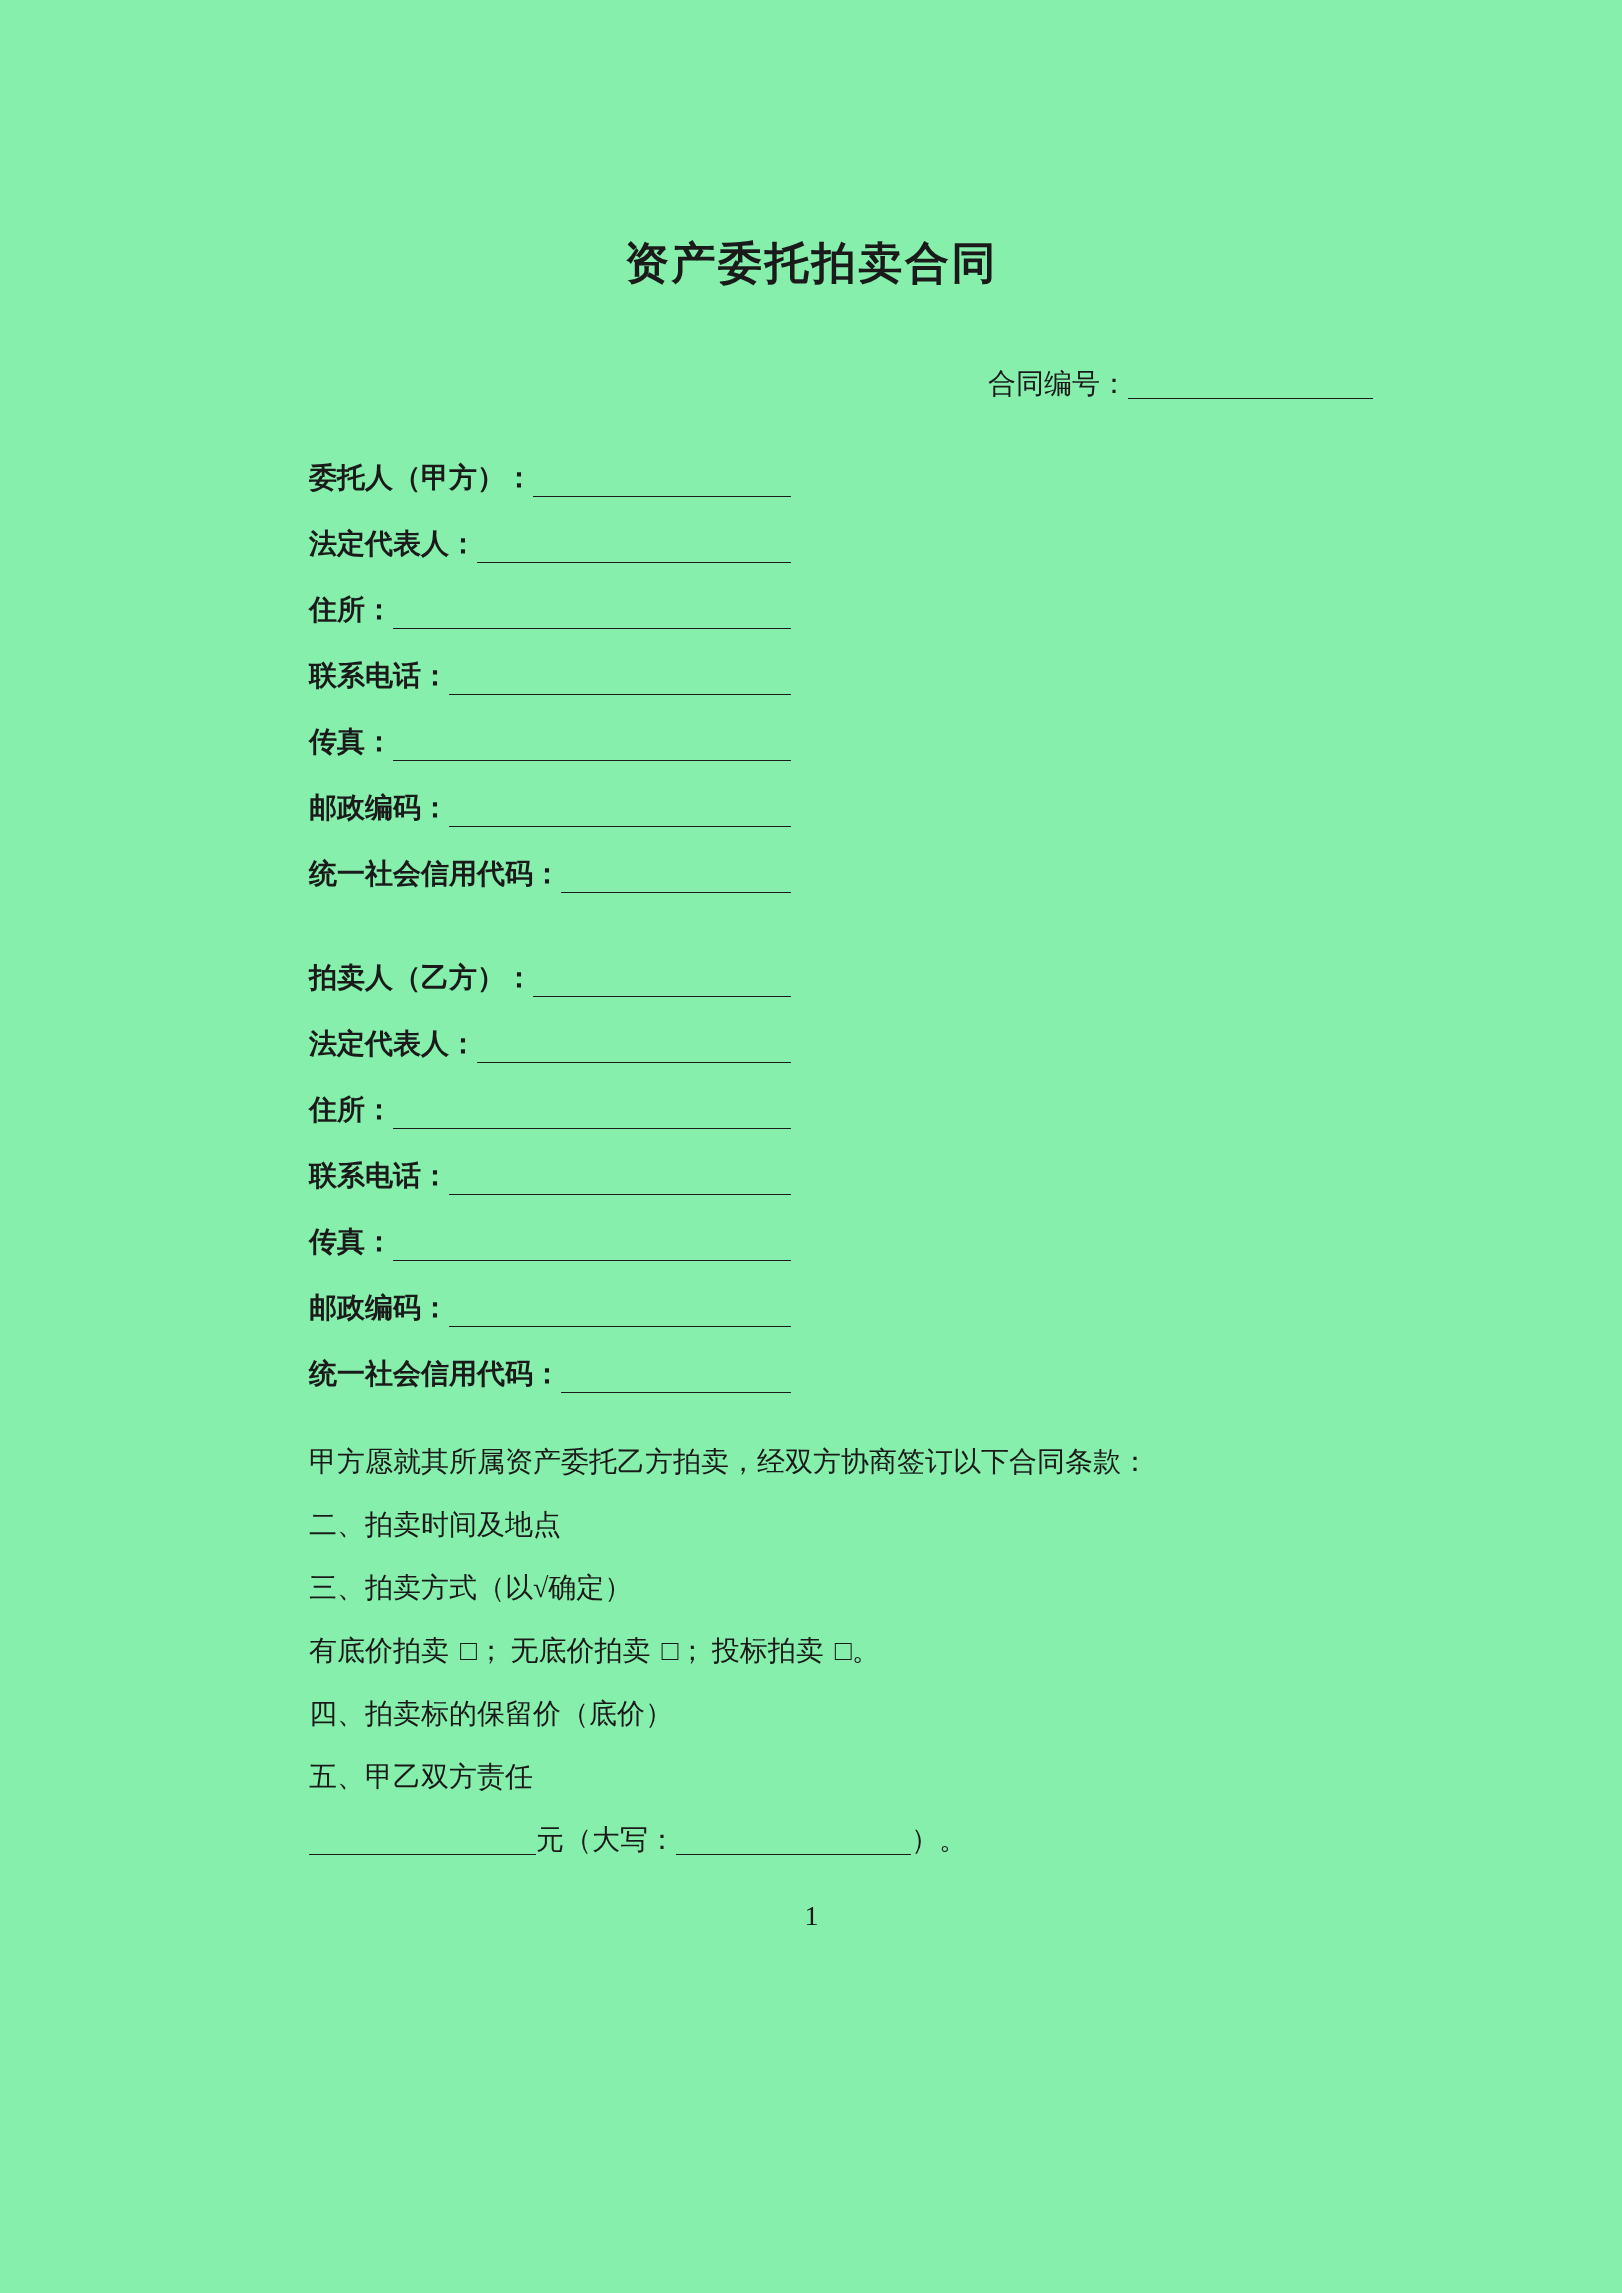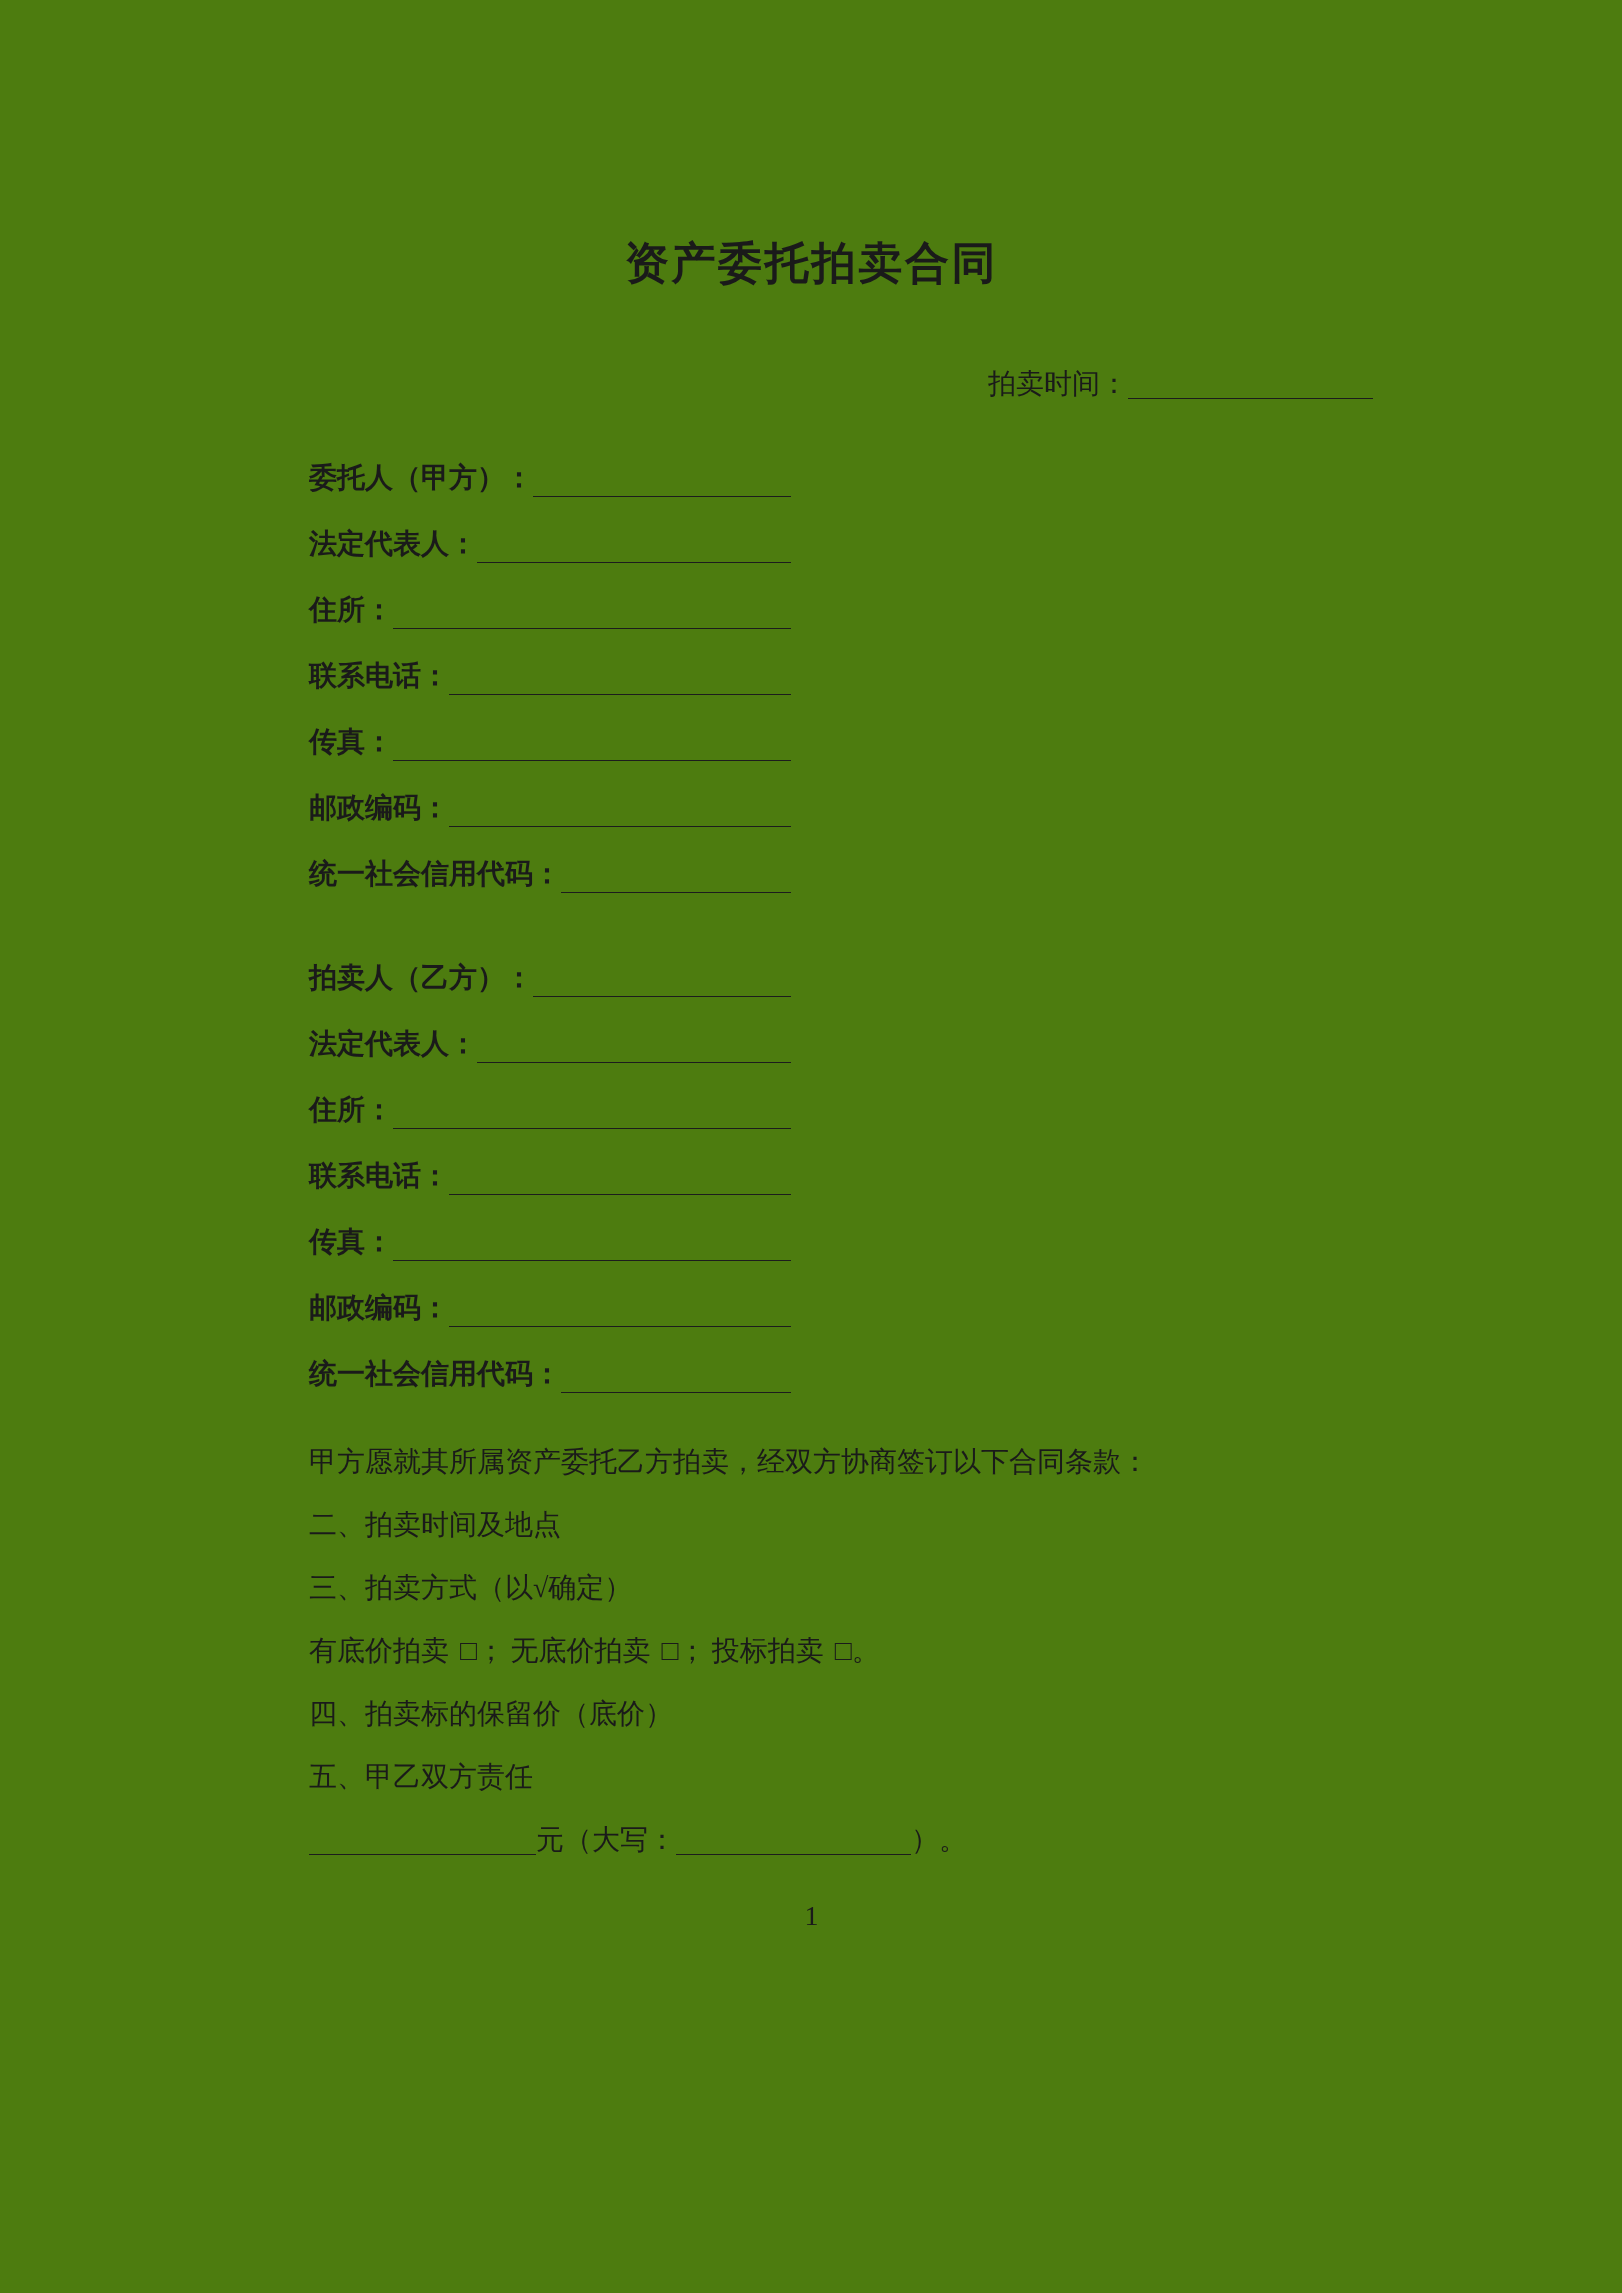--- a/index.html
+++ b/index.html
@@ -1,19 +1,19 @@
 <!DOCTYPE html>
 <html style="font-size:14.5px"><head>
 <meta charset="utf-8">
 <style>
   html,body{margin:0;padding:0;background:#ffffff;}
   .page{
     position:relative;
     width:1623px;height:2294px;
-    background:#4d7c0f;
+    background:#86efac;
     color:#1a1a1a;
     font-family:"Liberation Serif","DejaVu Serif",serif;
     overflow:hidden;
     box-sizing:border-box;
   }
   .title{
     margin:0;
     padding-top:238px;
     font-size:44px;
     line-height:51px;
@@ -76,21 +76,21 @@
   }
 </style>
 </head>
 <body>
 
 <div class="page">
 
   <h1 class="title">资产委托拍卖合同</h1>
 
   <div class="contract-no">
-    <span>拍卖时间：</span><span class="u" style="width:245px"></span>
+    <span>合同编号：</span><span class="u" style="width:245px"></span>
   </div>
 
   <div class="fields block-a">
     <div class="frow">
       <span class="flabel">委托人（甲方）：</span>
         <span class="ffill"></span>
     </div>
     <div class="frow">
       <span class="flabel">法定代表人：</span>
         <span class="ffill"></span>

